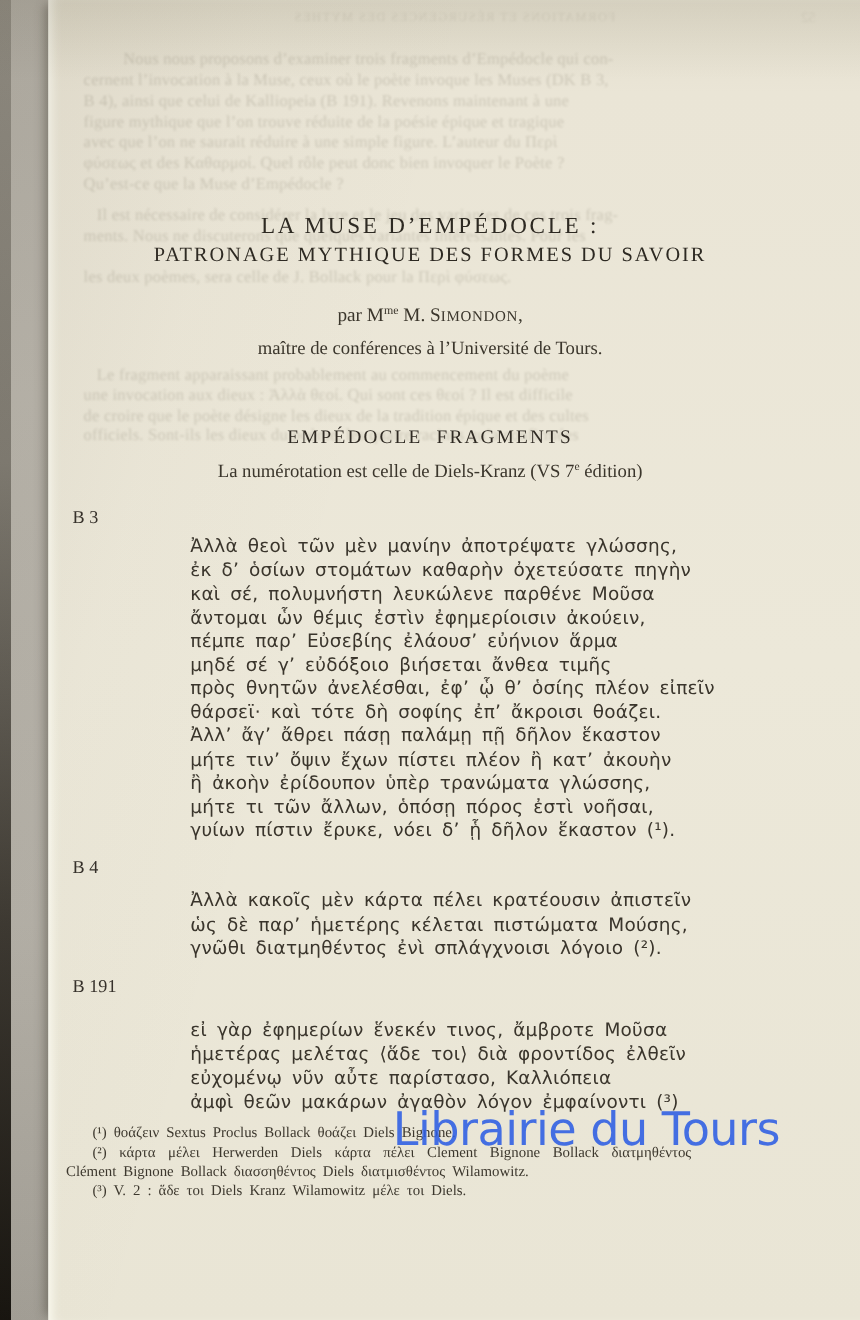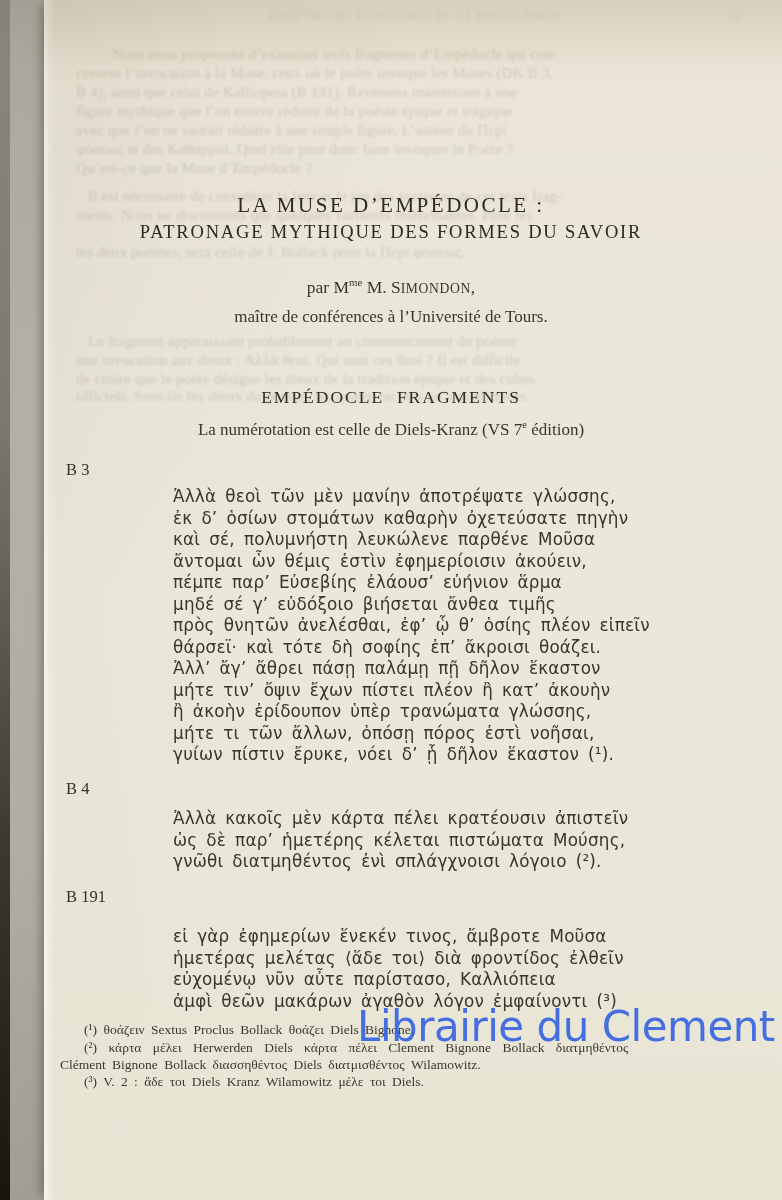--- a/index.html
+++ b/index.html
@@ -117,14 +117,14 @@
     <div>ἀμφὶ θεῶν μακάρων ἀγαθὸν λόγον ἐμφαίνοντι (³)</div>
   </div>
 
   <div class="ink fn" style="left:84px;top:1022px">(¹) θοάζειν Sextus Proclus Bollack θοάζει Diels Bignone.</div>
   <div class="ink fn fn-wide" style="left:84px;top:1040px">(²) κάρτα μέλει Herwerden Diels κάρτα πέλει Clement Bignone Bollack διατμηθέντος</div>
   <div class="ink fn" style="left:60px;top:1057px">Clément Bignone Bollack διασσηθέντος Diels διατμισθέντος Wilamowitz.</div>
   <div class="ink fn" style="left:84px;top:1074px">(³) V. 2 : ἅδε τοι Diels Kranz Wilamowitz μέλε τοι Diels.</div>
 
   <div class="page-shade"></div>
 
-  <div class="watermark">Librairie du Clement</div>
+  <div class="watermark">Librairie du Tours</div>
 </div>
 
 </body></html>

